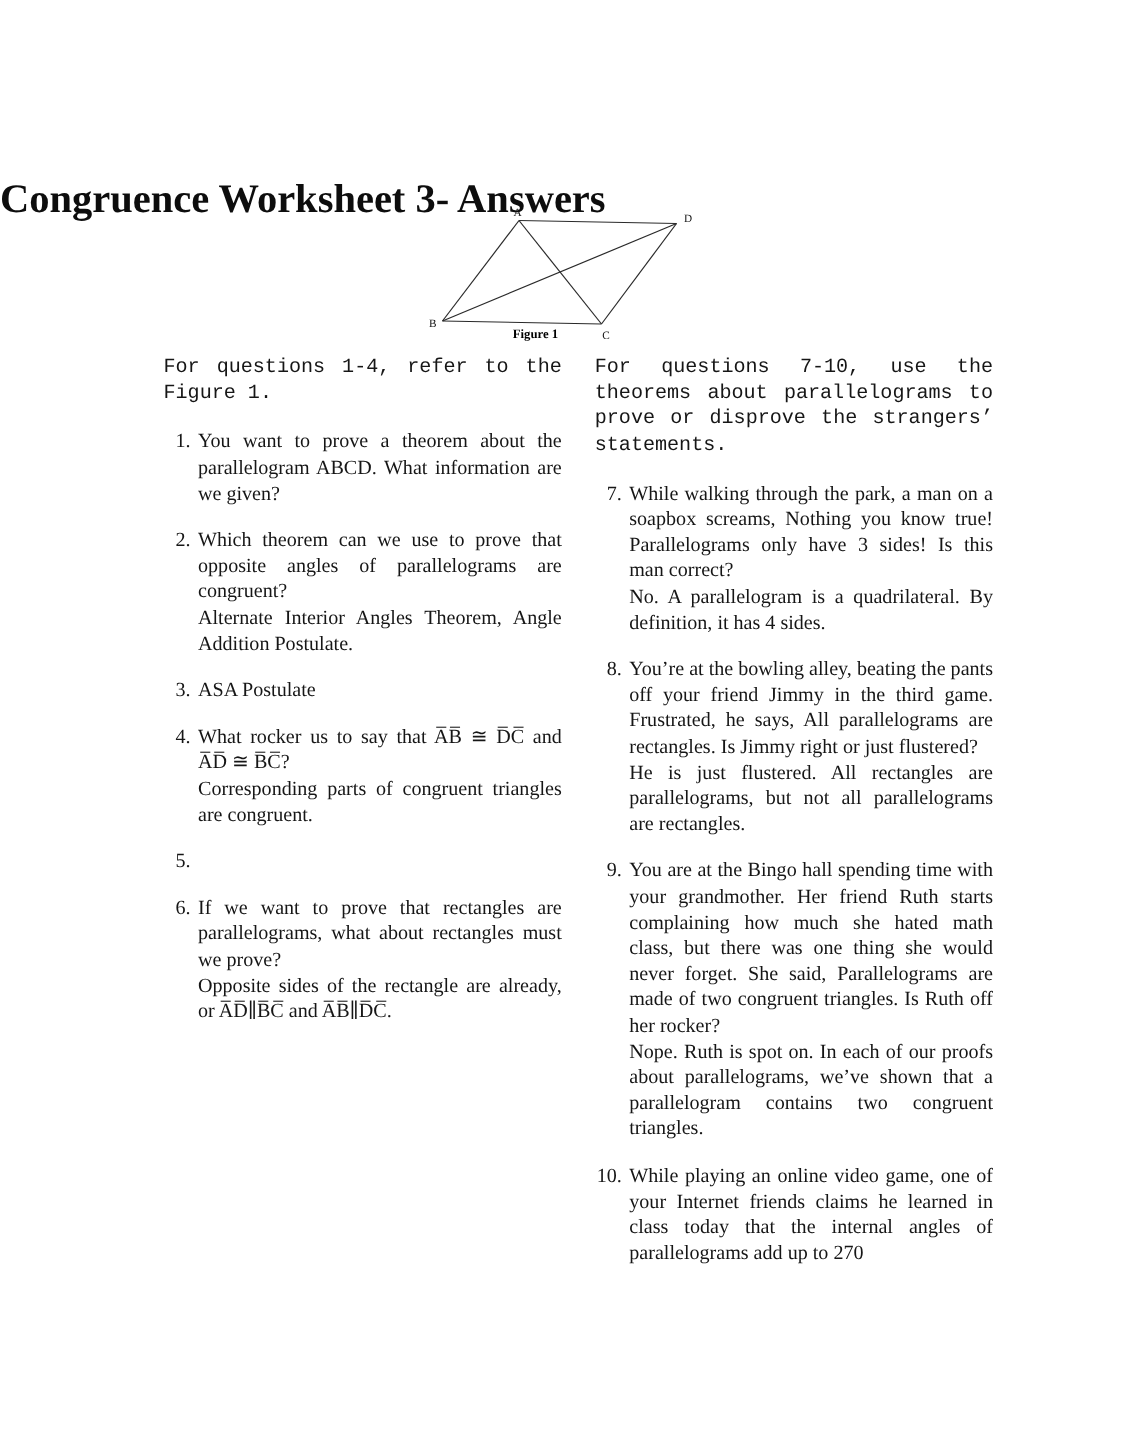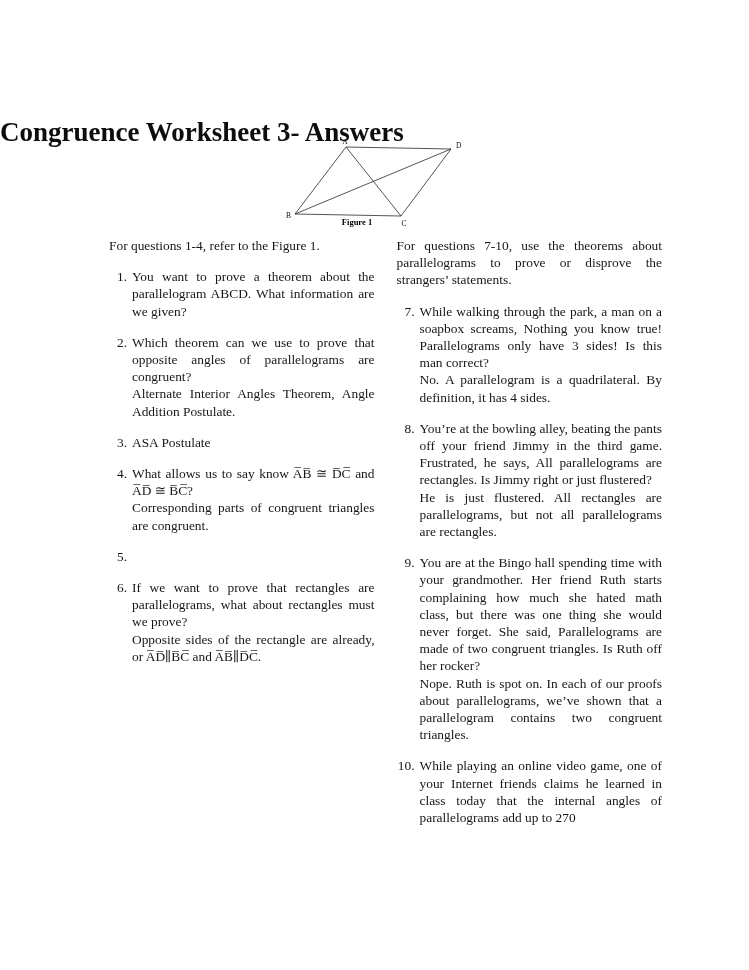--- a/index.html
+++ b/index.html
@@ -15,21 +15,21 @@
   .figure-wrap { position:absolute; top:139px; left:285px; width:182px; height:94px; }
   .figure-wrap svg { display:block; }
   .fig-label { font-size:7.5px; fill:#111; font-family:"Liberation Serif","DejaVu Serif",serif; }
   .fig-caption { font-size:8.5px; font-weight:bold; fill:#000; font-family:"Liberation Serif","DejaVu Serif",serif; }
   .columns {
     position:absolute; top:237px; left:109px; width:553px;
     display:flex; gap:22px;
     font-size:13.4px; line-height:17.2px; text-align:justify;
   }
   .col { width:266px; }
-  .intro { margin:0 0 14px 0; }
+  .intro { margin:0 0 14px 0;font-family:Liberation Mono, monospace; }
   .col-right .intro { }
   .item { display:grid; grid-template-columns:18px 1fr; column-gap:5px; margin-bottom:14px; }
   .num { text-align:right; white-space:nowrap; }
   .q, .a { text-align:justify; }
 </style>
 </head>
 <body>
 
 <div class="page">
 
@@ -76,21 +76,21 @@
       <div class="item">
         <div class="num">3.</div>
         <div class="body">
           <div class="a">ASA Postulate</div>
         </div>
       </div>
 
       <div class="item">
         <div class="num">4.</div>
         <div class="body">
-          <div class="q">What allows us to say know A̅B̅ ≅ D̅C̅ and A̅D̅ ≅ B̅C̅?</div>
+          <div class="q">What rocker us to say that A̅B̅ ≅ D̅C̅ and A̅D̅ ≅ B̅C̅?</div>
           <div class="a">Corresponding parts of congruent triangles are congruent.</div>
         </div>
       </div>
 
       <div class="item">
         <div class="num">5.</div>
         <div class="body">
         </div>
       </div>
 

